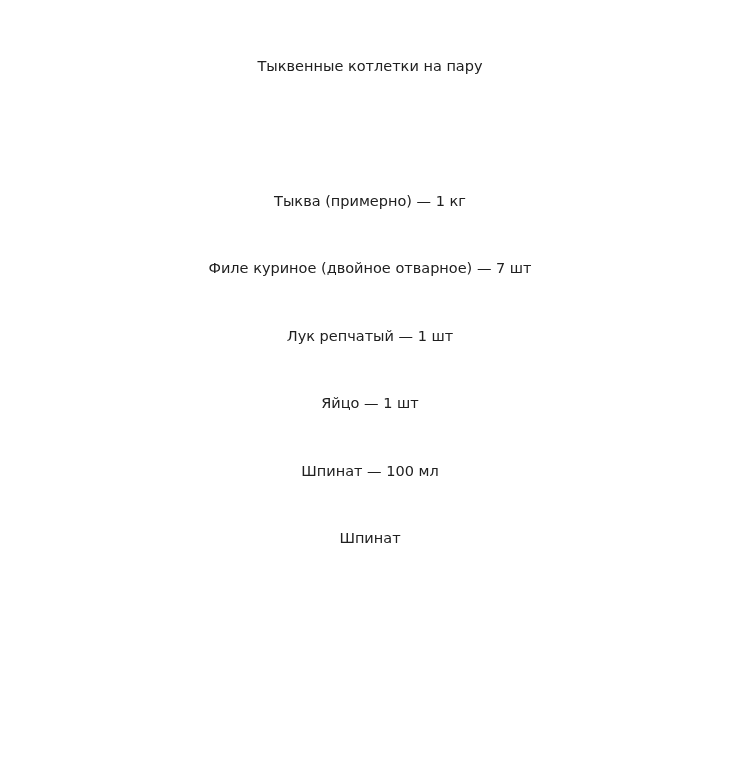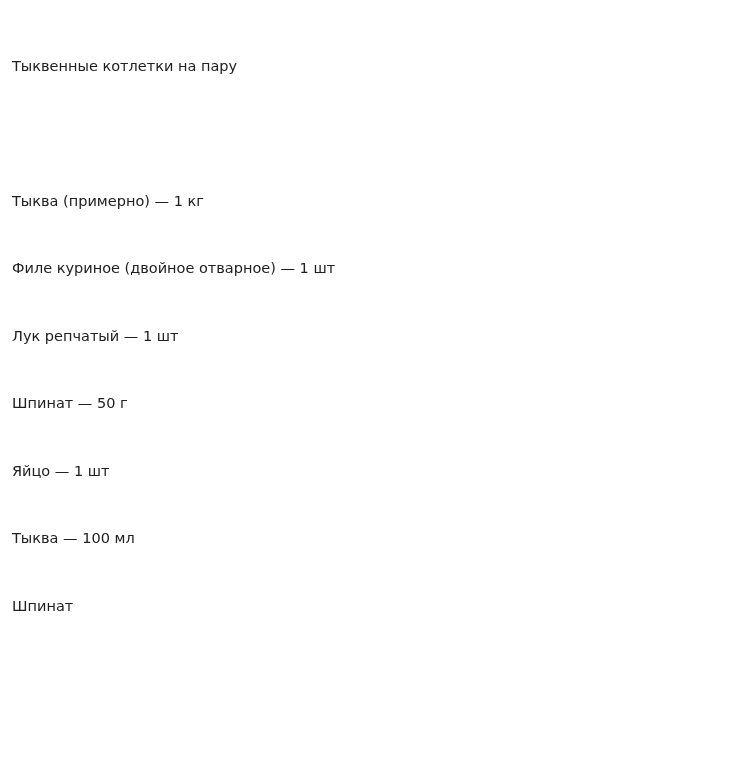--- a/index.html
+++ b/index.html
@@ -13,20 +13,21 @@
     font-family: "DejaVu Sans", "Liberation Sans", sans-serif;
     color: #202020;
     -webkit-font-smoothing: antialiased;
   }
   .page {
     box-sizing: border-box;
     width: 738px;
     height: 770px;
     padding: 10px 10px 0 12px;
     overflow: hidden;
+    text-align: center;
   }
   .block {
     font-size: 14.5px;
     line-height: 22.5px;
     white-space: pre-wrap;
     word-wrap: break-word;
   }
   .gap {
     height: 22px;
   }
@@ -42,21 +43,20 @@
 <div class="page">
 
   <div class="block title-block">
     <span class="line">Тыквенные котлетки на пару</span>
   </div>
 
   <div class="gap"></div>
 
   <div class="block ing-block">
     <span class="line">Тыква (примерно) — 1 кг</span>
-    <span class="line">Филе куриное (двойное отварное) — 1 шт</span>
+    <span class="line">Филе куриное (двойное отварное) — 7 шт</span>
     <span class="line">Лук репчатый — 1 шт</span>
-    <span class="line">Шпинат — 50 г</span>
     <span class="line">Яйцо — 1 шт</span>
-    <span class="line">Тыква — 100 мл</span>
+    <span class="line">Шпинат — 100 мл</span>
     <span class="line">Шпинат</span>
   </div>
 
 </div>
 
 </body></html>

